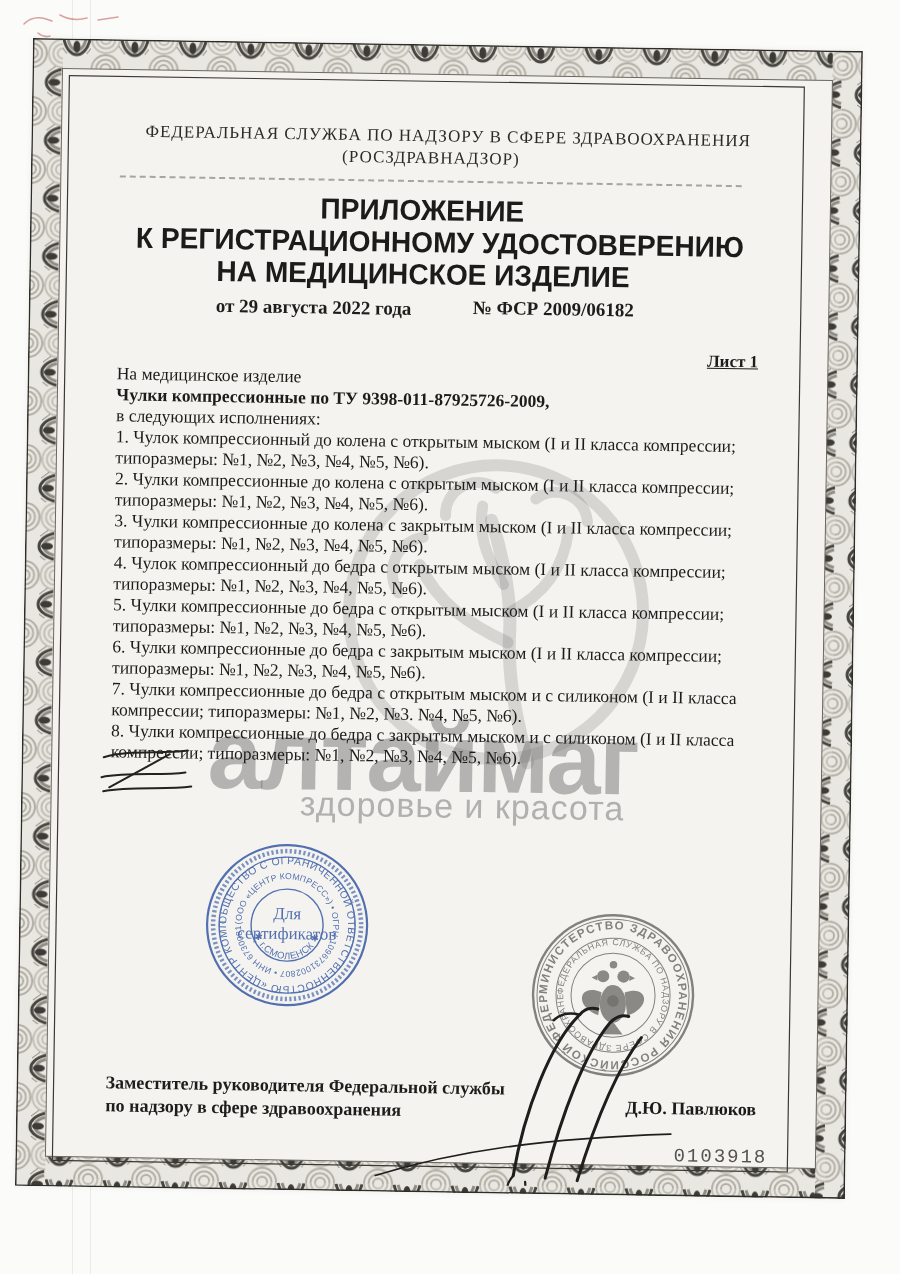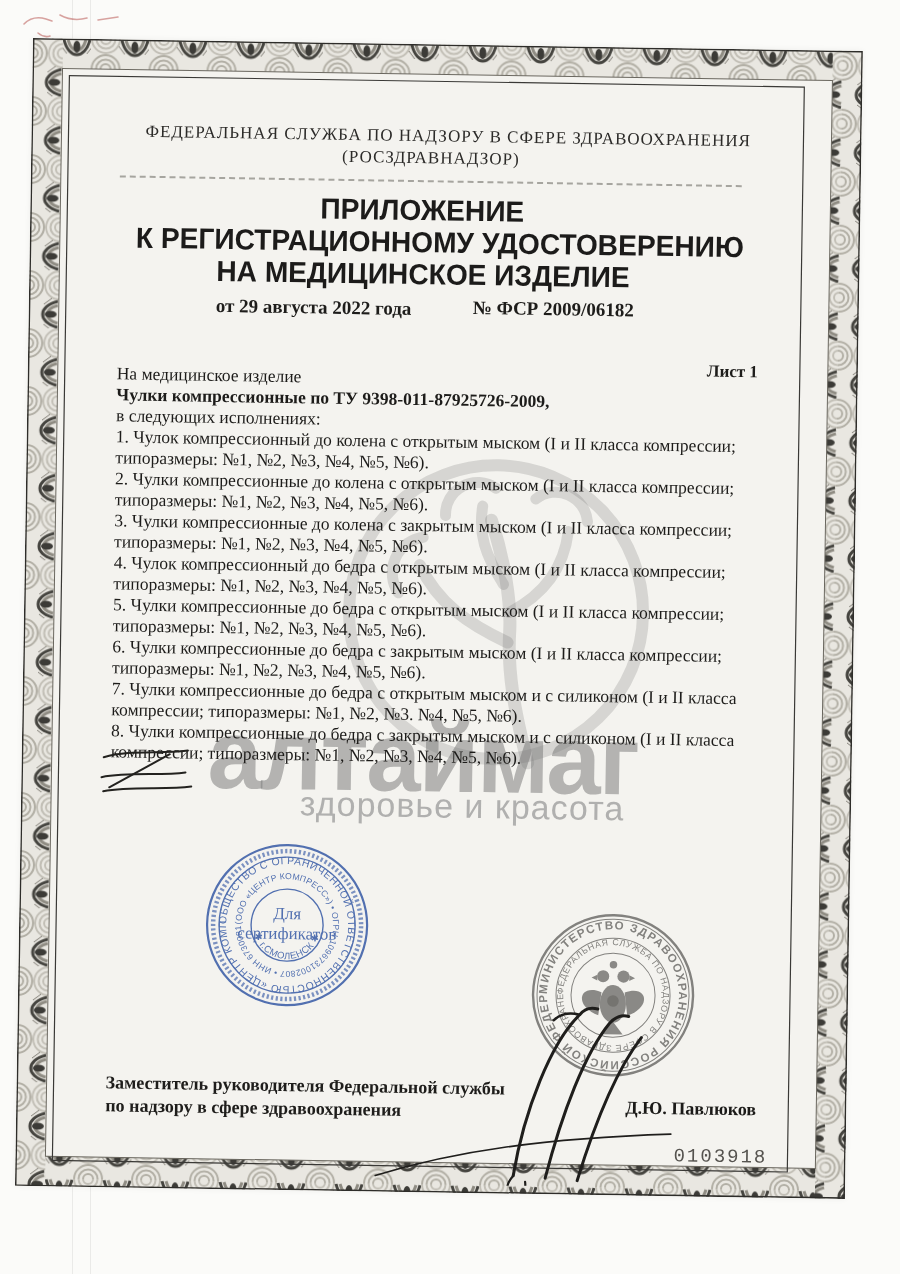--- a/index.html
+++ b/index.html
@@ -116,21 +116,21 @@
     <div class="abs agency" style="left:114px;top:82px;">ФЕДЕРАЛЬНАЯ СЛУЖБА ПО НАДЗОРУ В СФЕРЕ ЗДРАВООХРАНЕНИЯ</div>
     <div class="abs agency" style="left:311px;top:104px;">(РОСЗДРАВНАДЗОР)</div>
     <div class="abs dashsep" style="left:89px;top:136px;"></div>
 
     <div class="abs doctitle" style="left:290px;top:150px;">ПРИЛОЖЕНИЕ</div>
     <div class="abs doctitle" style="left:106px;top:182px;">К РЕГИСТРАЦИОННОМУ УДОСТОВЕРЕНИЮ</div>
     <div class="abs doctitle" style="left:187px;top:214px;">НА МЕДИЦИНСКОЕ ИЗДЕЛИЕ</div>
 
     <div class="abs issue" style="left:187px;top:254px;">от 29 августа 2022 года</div>
     <div class="abs issue" style="left:444px;top:252px;">№ ФСР 2009/06182</div>
-    <div class="abs sheetno" style="left:679px;top:313px;">Лист 1</div>
+    <div class="abs sheetno" style="left:679px;top:303px;text-decoration:underline;">Лист 1</div>
 
     <div id="bodytext" class="abs">
       <div class="bl">На медицинское изделие</div>
       <div class="bl bold">Чулки компрессионные по ТУ 9398-011-87925726-2009,</div>
       <div class="bl">в следующих исполнениях:</div>
       <div class="bl">1. Чулок компрессионный до колена с открытым мыском (I и II класса компрессии;</div>
       <div class="bl">типоразмеры: №1, №2, №3, №4, №5, №6).</div>
       <div class="bl">2. Чулки компрессионные до колена с открытым мыском (I и II класса компрессии;</div>
       <div class="bl">типоразмеры: №1, №2, №3, №4, №5, №6).</div>
       <div class="bl">3. Чулки компрессионные до колена с закрытым мыском (I и II класса компрессии;</div>

